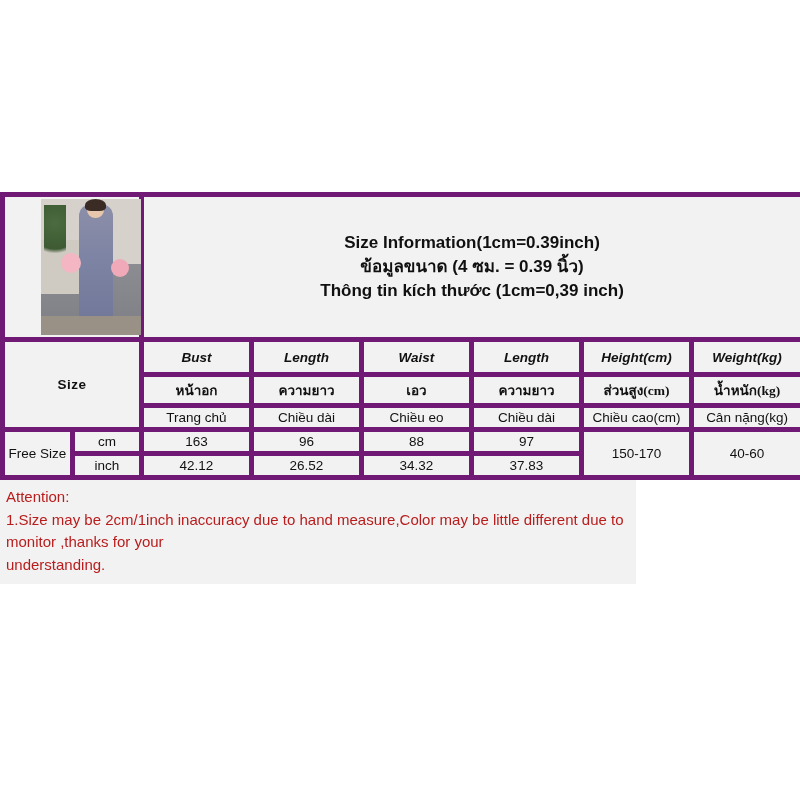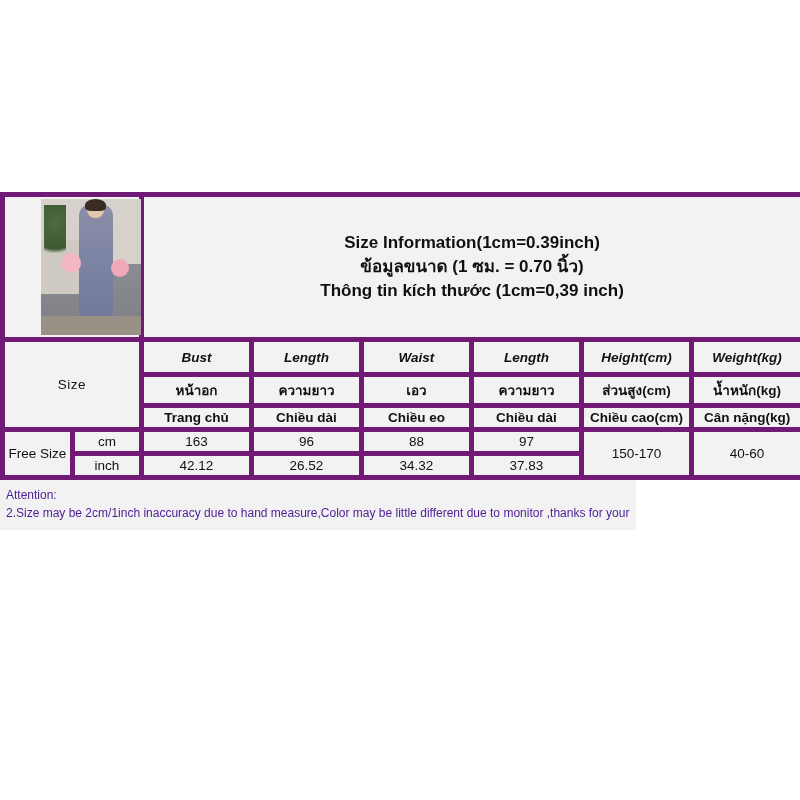--- a/index.html
+++ b/index.html
@@ -96,58 +96,59 @@
   }
   .title-line {
     font-weight: bold;
     font-size: 17px;
     line-height: 1.42;
     color: #101010;
   }
   
   td.size-label {
     font-size: 22px;
-    font-weight: normal;
+    font-weight: bold;
     letter-spacing: .5px;
   }
   td.hdr {
     font-weight: bold;
     font-size: 14px;
     height: 26px;
     font-style: italic;
   }
   td.hdr-th {
     font-weight: bold;
     font-size: 14px;
+    font-family: Liberation Serif, serif;
   }
   td.hdr-vn {
-    font-weight: bold;
+    font-weight: normal;
     font-size: 14px;
   }
   td.freesize {
     font-size: 14.5px;
   }
   td.unit {
     font-size: 13.5px;
   }
   td.val {
     font-size: 14px;
   }
   
   #attention {
     position: absolute;
     left: 0;
     top: 480px;
     width: 636px;
     background: #f2f2f2;
     padding: 6px 6px 8px 6px;
     box-sizing: border-box;
-    font-size: 12px;
+    font-size: 15px;
     line-height: 1.5;
-    color: #4c1d95;
+    color: #b91c1c;
   }
   #attention .att-line { display: block; }
   
   #pagebg {
     position: absolute;
     left: 0; top: 192px; width: 800px; height: 608px;
     background: #f2f2f2;
     z-index: -1;
   }
 </style>
@@ -179,21 +180,21 @@
           <div class="person"></div>
           <div class="head"></div>
           <div class="hair"></div>
           <div class="dot1"></div>
           <div class="dot2"></div>
           <div class="floor"></div>
         </div>
       </td>
       <td class="title-cell" colspan="6">
         <div class="title-line">Size Information(1cm=0.39inch)</div>
-        <div class="title-line">ข้อมูลขนาด (1 ซม. = 0.70 นิ้ว)</div>
+        <div class="title-line">ข้อมูลขนาด (4 ซม. = 0.39 นิ้ว)</div>
         <div class="title-line">Thông tin kích thước (1cm=0,39 inch)</div>
       </td>
     </tr>
 
     <tr>
       <td class="size-label" colspan="2" rowspan="3">Size</td>
       <td class="hdr">Bust</td>
       <td class="hdr">Length</td>
       <td class="hdr">Waist</td>
       <td class="hdr">Length</td>
@@ -236,14 +237,15 @@
       <td class="val">26.52</td>
       <td class="val">34.32</td>
       <td class="val">37.83</td>
     </tr>
   </tbody>
     </table>
 </div>
 
 <div id="attention">
   <span class="att-line">Attention:</span>
-  <span class="att-line">2.Size may be 2cm/1inch inaccuracy due to hand measure,Color may be little different due to monitor ,thanks for your</span>
+  <span class="att-line">1.Size may be 2cm/1inch inaccuracy due to hand measure,Color may be little different due to monitor ,thanks for your</span>
+  <span class="att-line">understanding.</span>
 </div>
 
 </body></html>

